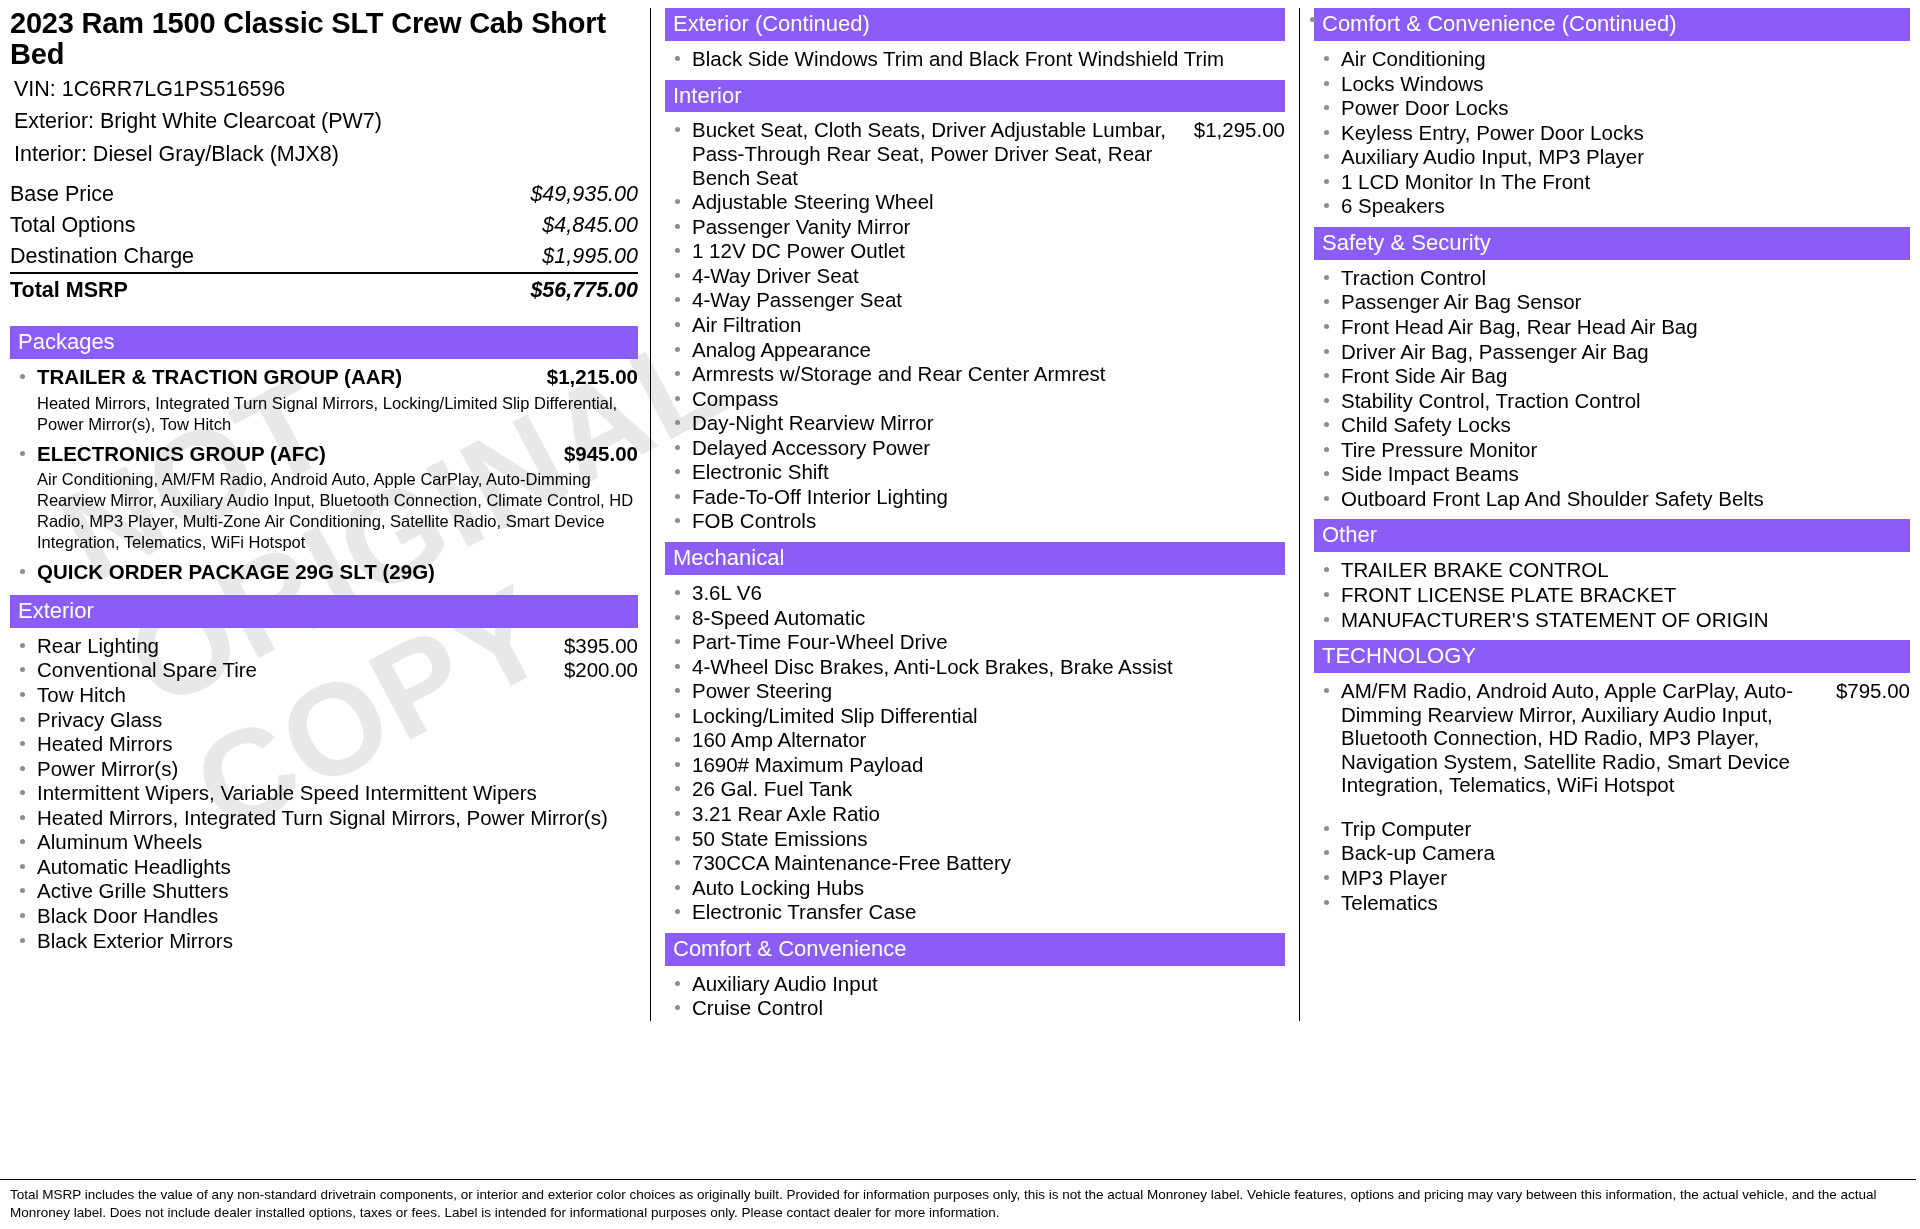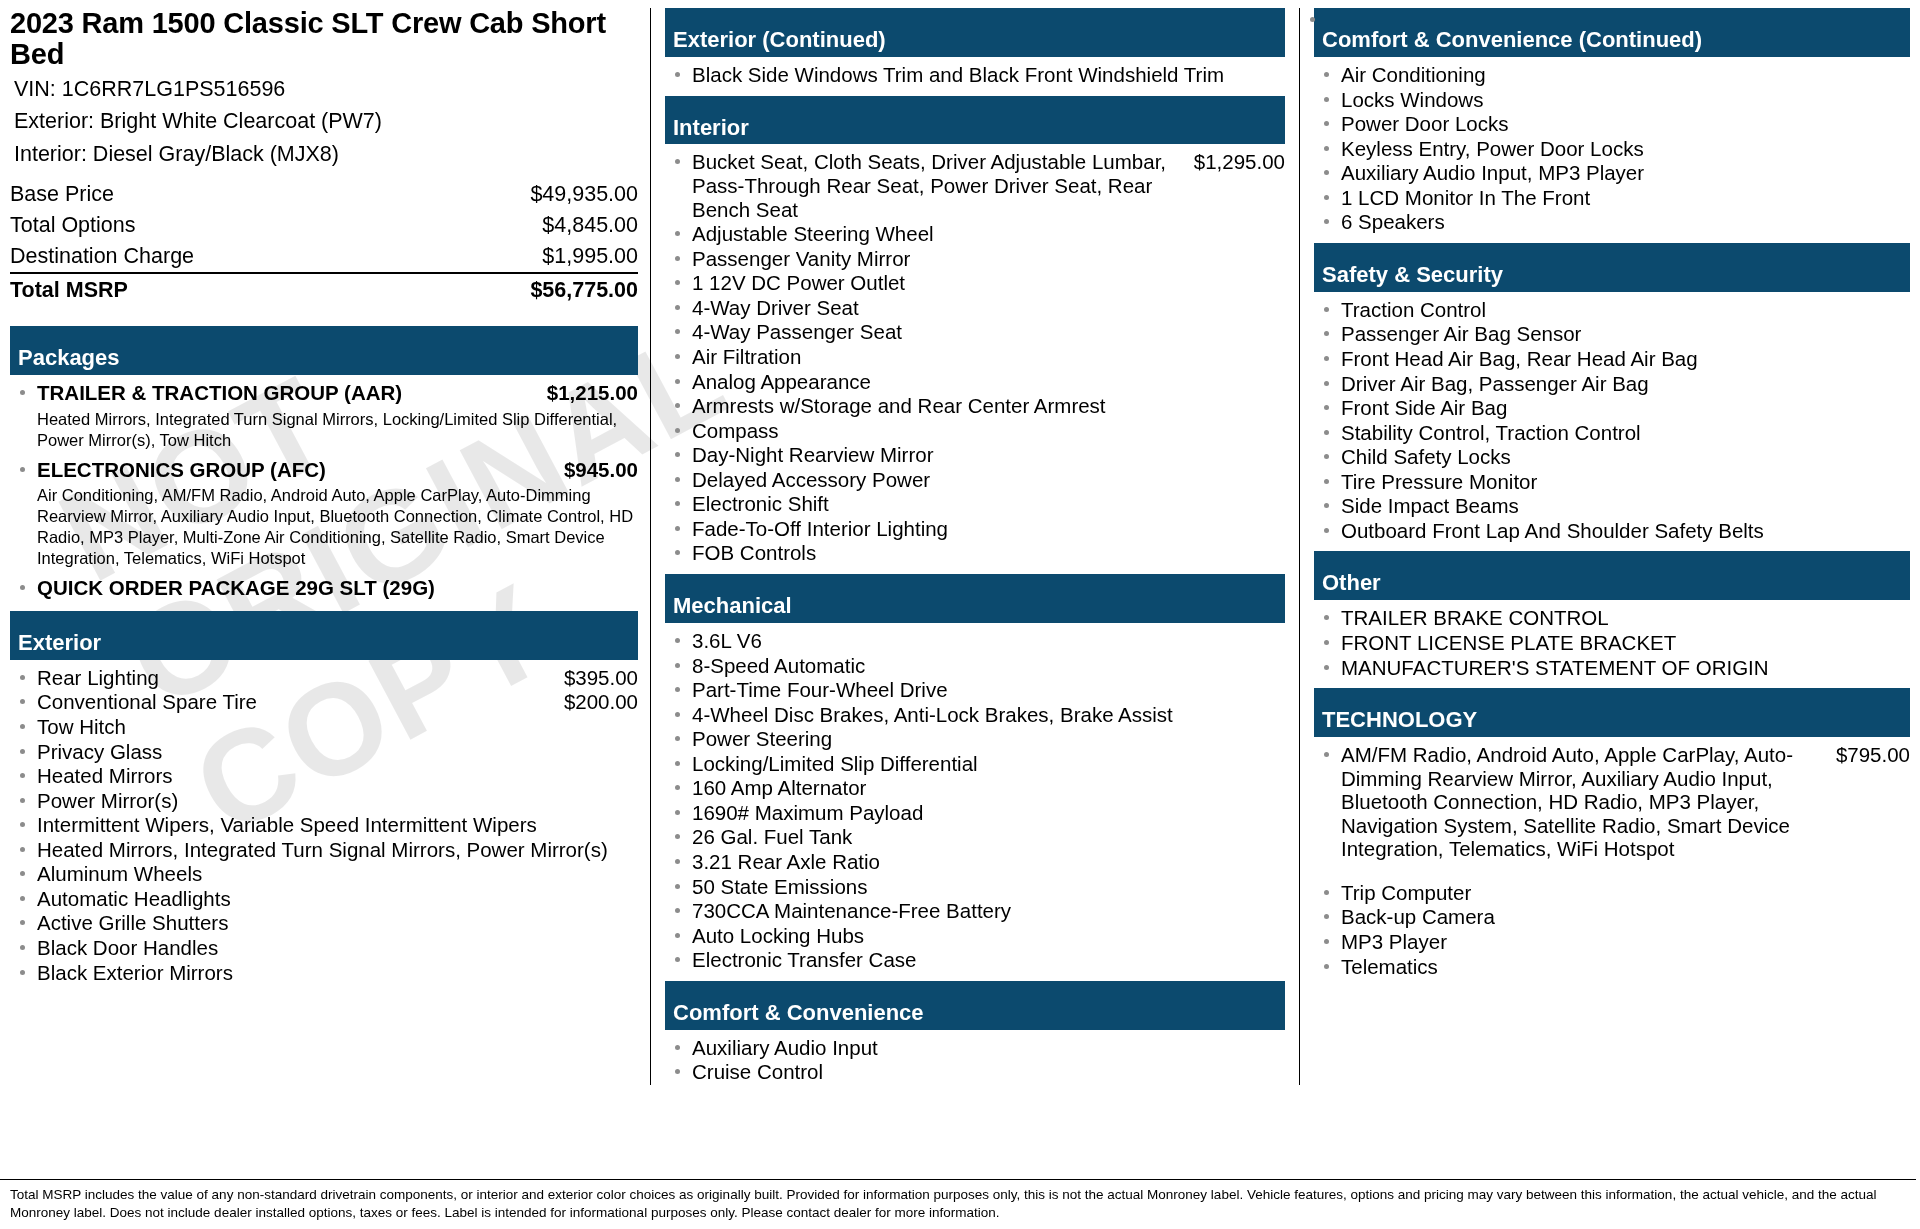--- a/index.html
+++ b/index.html
@@ -72,32 +72,33 @@
     margin-top: 11px;
     font-size: 21.5px;
   }
   .price-table td {
     padding: 3px 0;
     vertical-align: bottom;
   }
   .price-table td.amt {
     text-align: right;
     font-variant-numeric: tabular-nums;
+    font-style: italic;
   }
   .price-table tr.total td {
     font-weight: bold;
     border-top: 2px solid #000;
     padding-top: 4px;
   }
   .sec-head {
-    background: #0c4a6e;
+    background: #8b5cf6;
     color: #ffffff;
     font-size: 22px;
-    font-weight: bold;
-    padding: 19px 8px 4px 8px;
+    font-weight: normal;
+    padding: 3px 8px 4px 8px;
     margin: 10px 0 6px 0;
     line-height: 1.18;
   }
   .col-2 .sec-head, .col-3 .sec-head { margin-top: 9px; }
   .col-1 .first-head { margin-top: 20px; }
   .col-2 .first-head, .col-3 .first-head { margin-top: 0; }
 
   ul.items {
     list-style: none;
     margin: 0;

